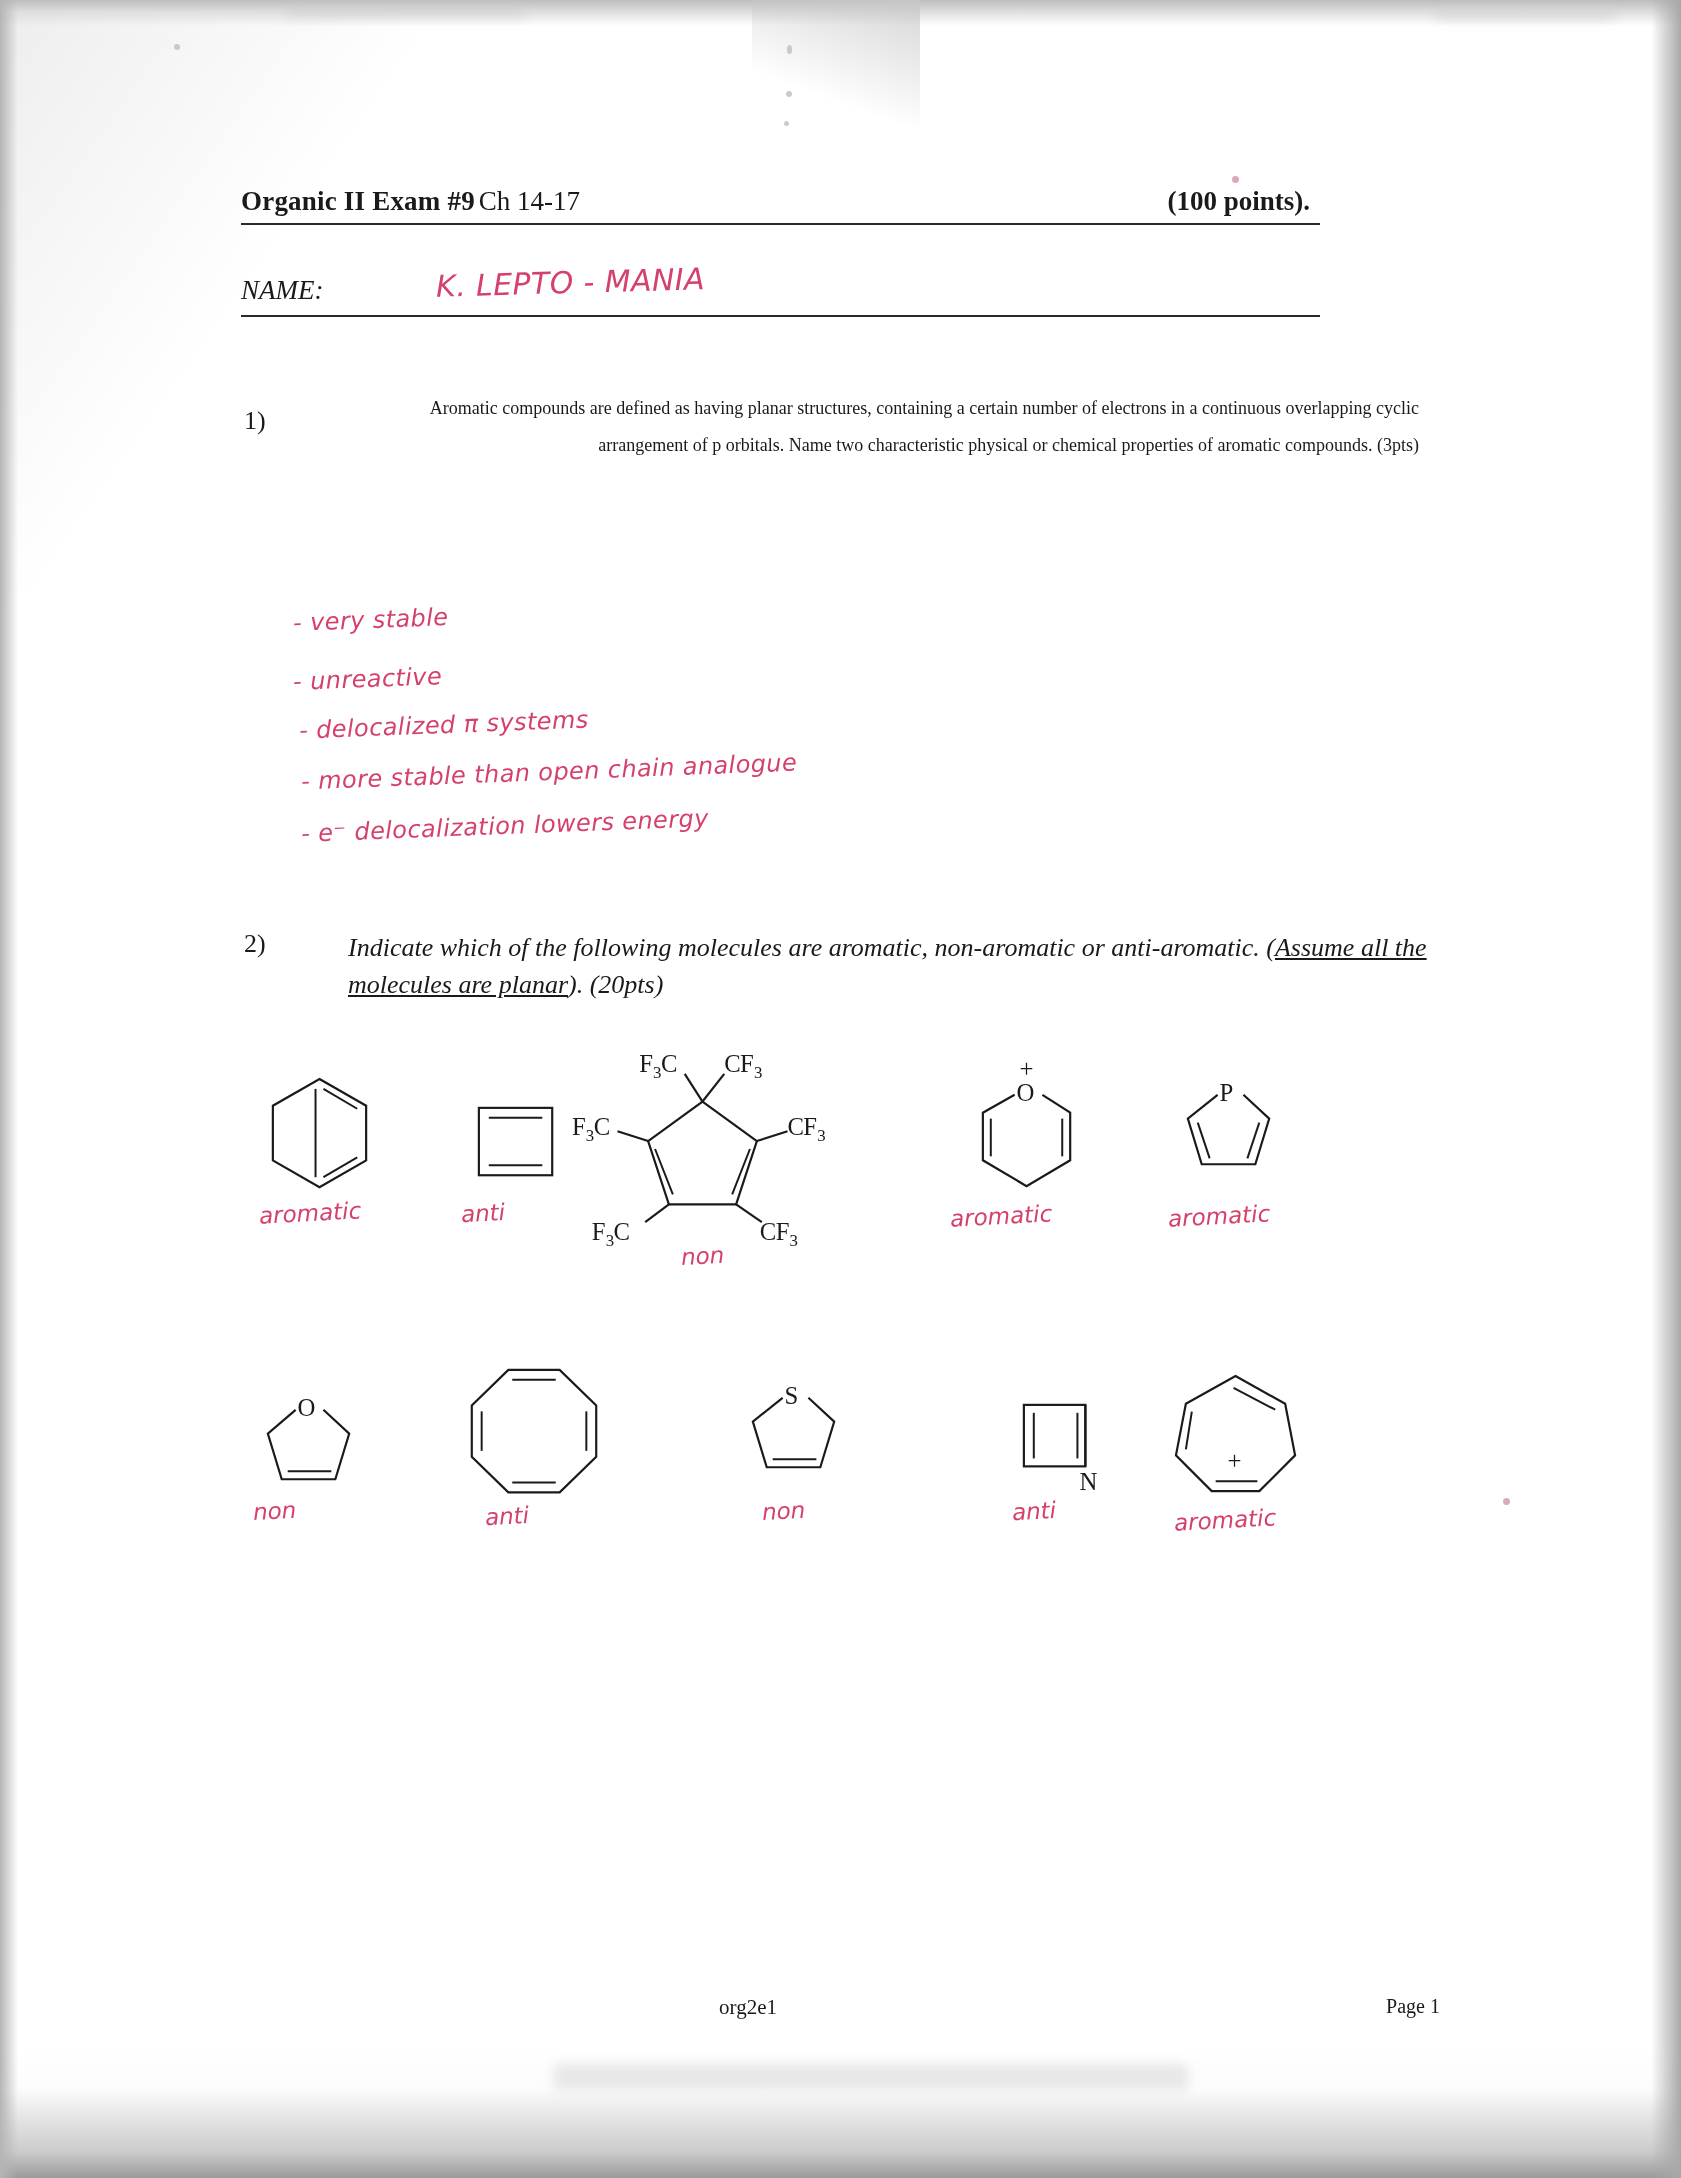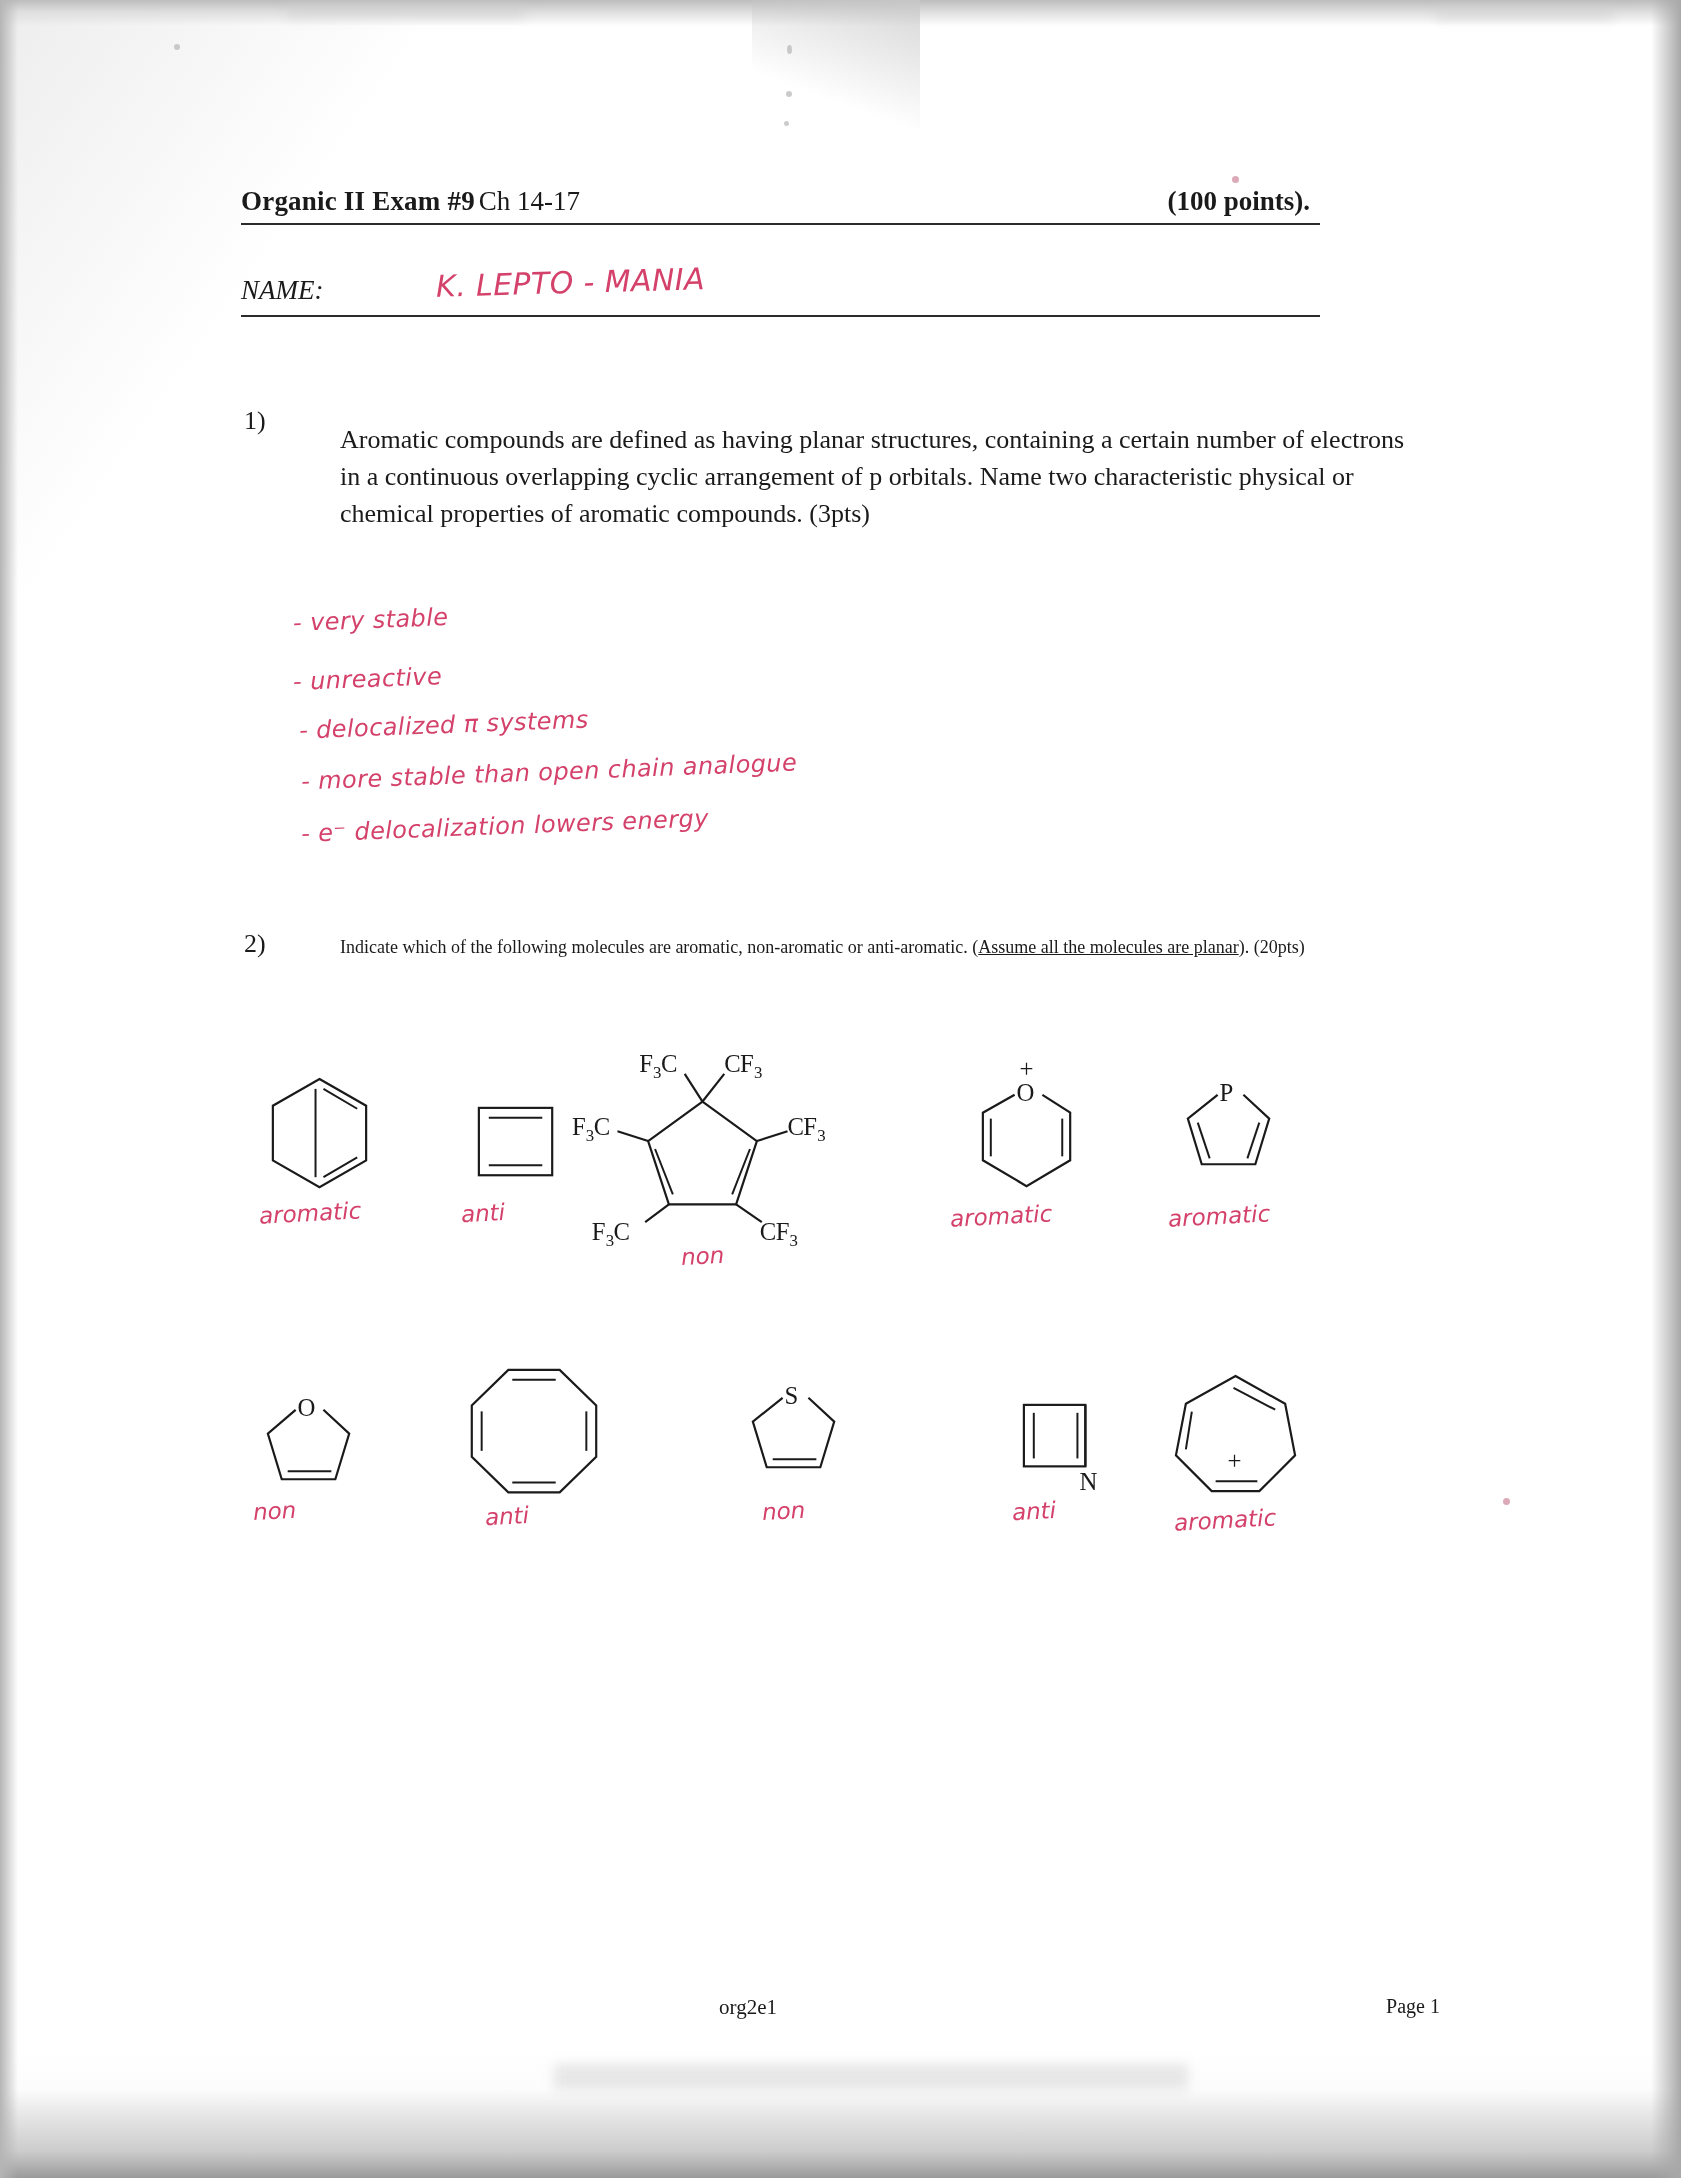--- a/index.html
+++ b/index.html
@@ -84,27 +84,27 @@
     background: #2b2b2b;
   }
   #name-label {
     position: absolute;
     left: 241px; top: 275px;
     font-size: 27px;
     font-style: italic;
   }
   #q1-num { position: absolute; left: 244px; top: 406px; font-size: 26px; }
   #q1-text {
-    position: absolute; left: 340px; top: 421px; width: 1079px;
-    font-size: 26px; line-height: 37px;
+    position: absolute; left: 340px; top: 390px; width: 1079px;
+    font-size: 18px; line-height: 37px; text-align: right;
   }
   #q2-num { position: absolute; left: 244px; top: 929px; font-size: 26px; }
   #q2-text {
-    position: absolute; left: 340px; top: 929px; width: 1079px;
-    font-size: 18px; line-height: 37px;
+    position: absolute; left: 348px; top: 929px; width: 1079px;
+    font-size: 26px; line-height: 37px; font-style: italic;
   }
   .u { text-decoration: underline; }
 
   
   .hand {
     color: #d4416a;
     font-family: "DejaVu Sans", sans-serif;
     font-style: italic;
     letter-spacing: 0.4px;
   }

